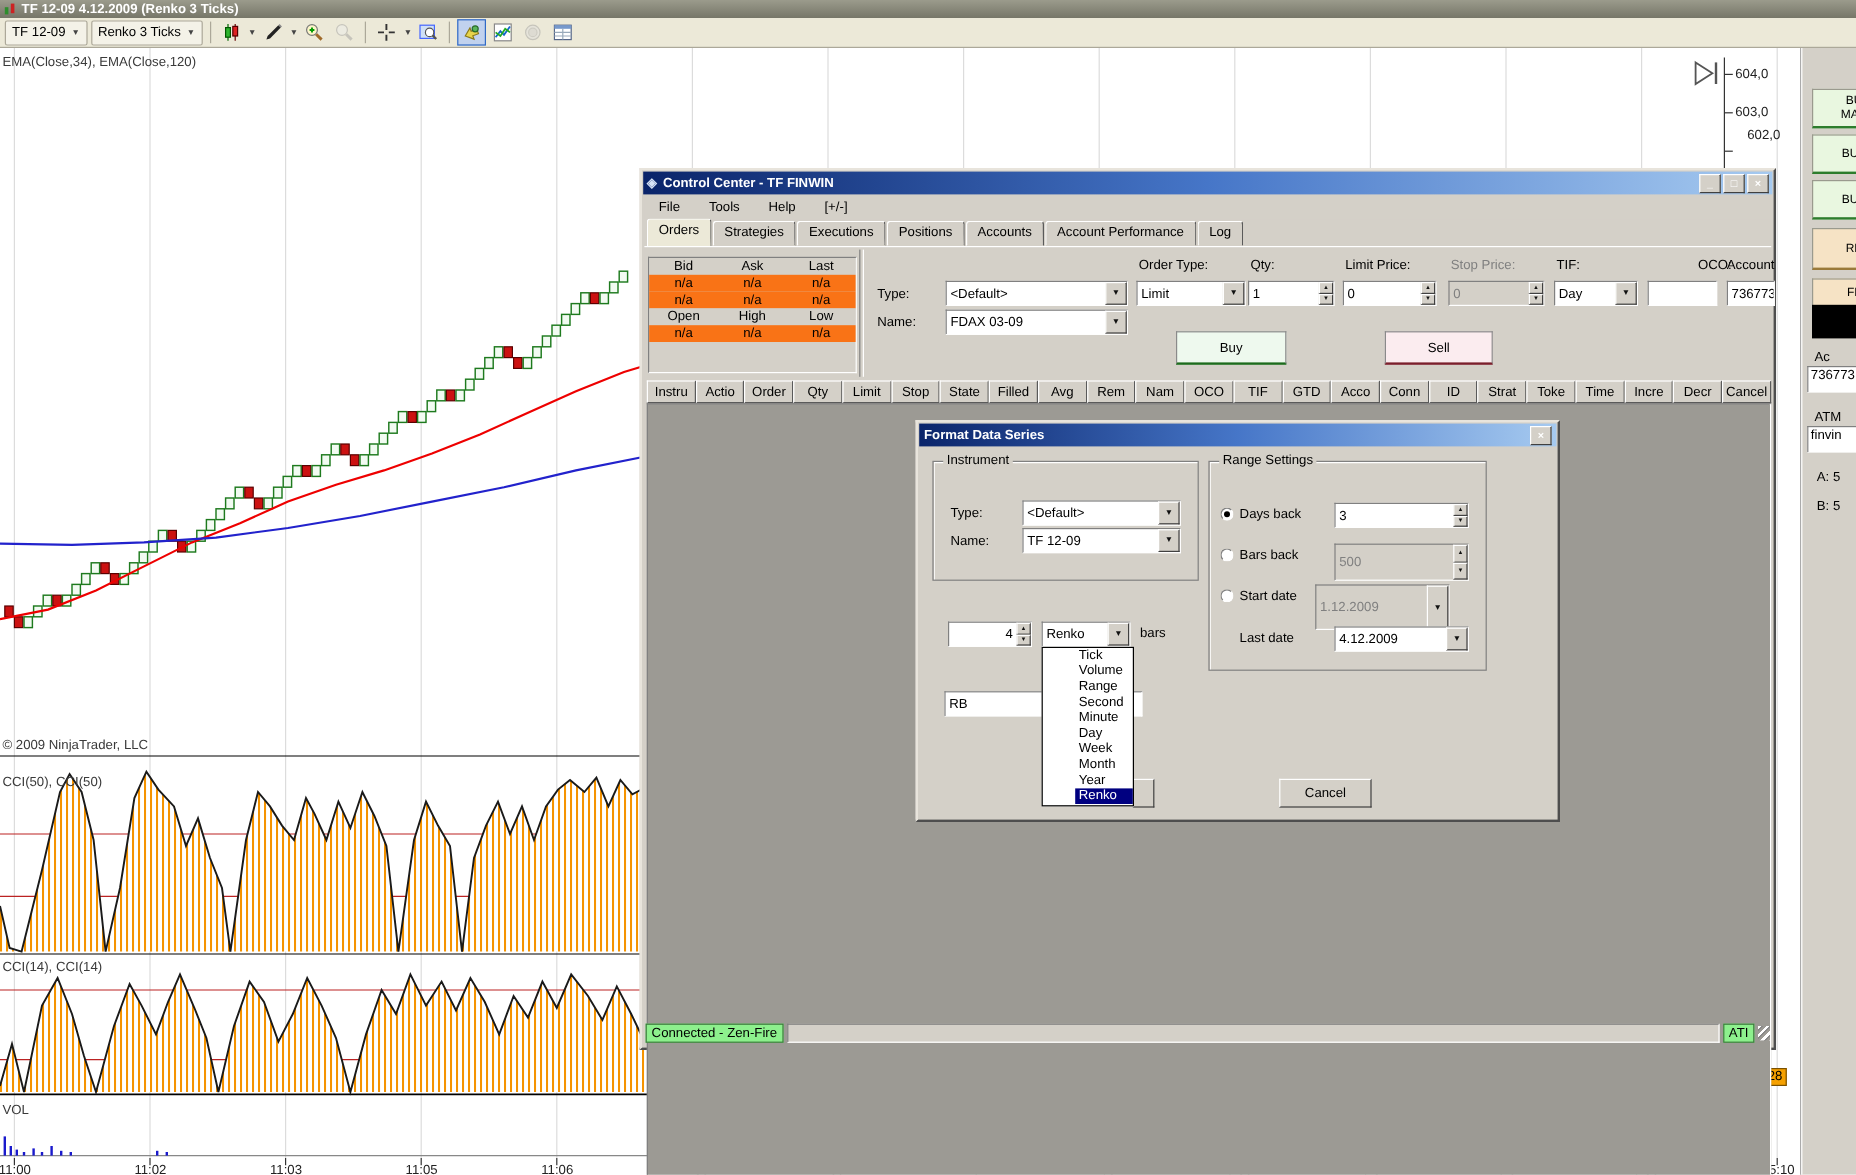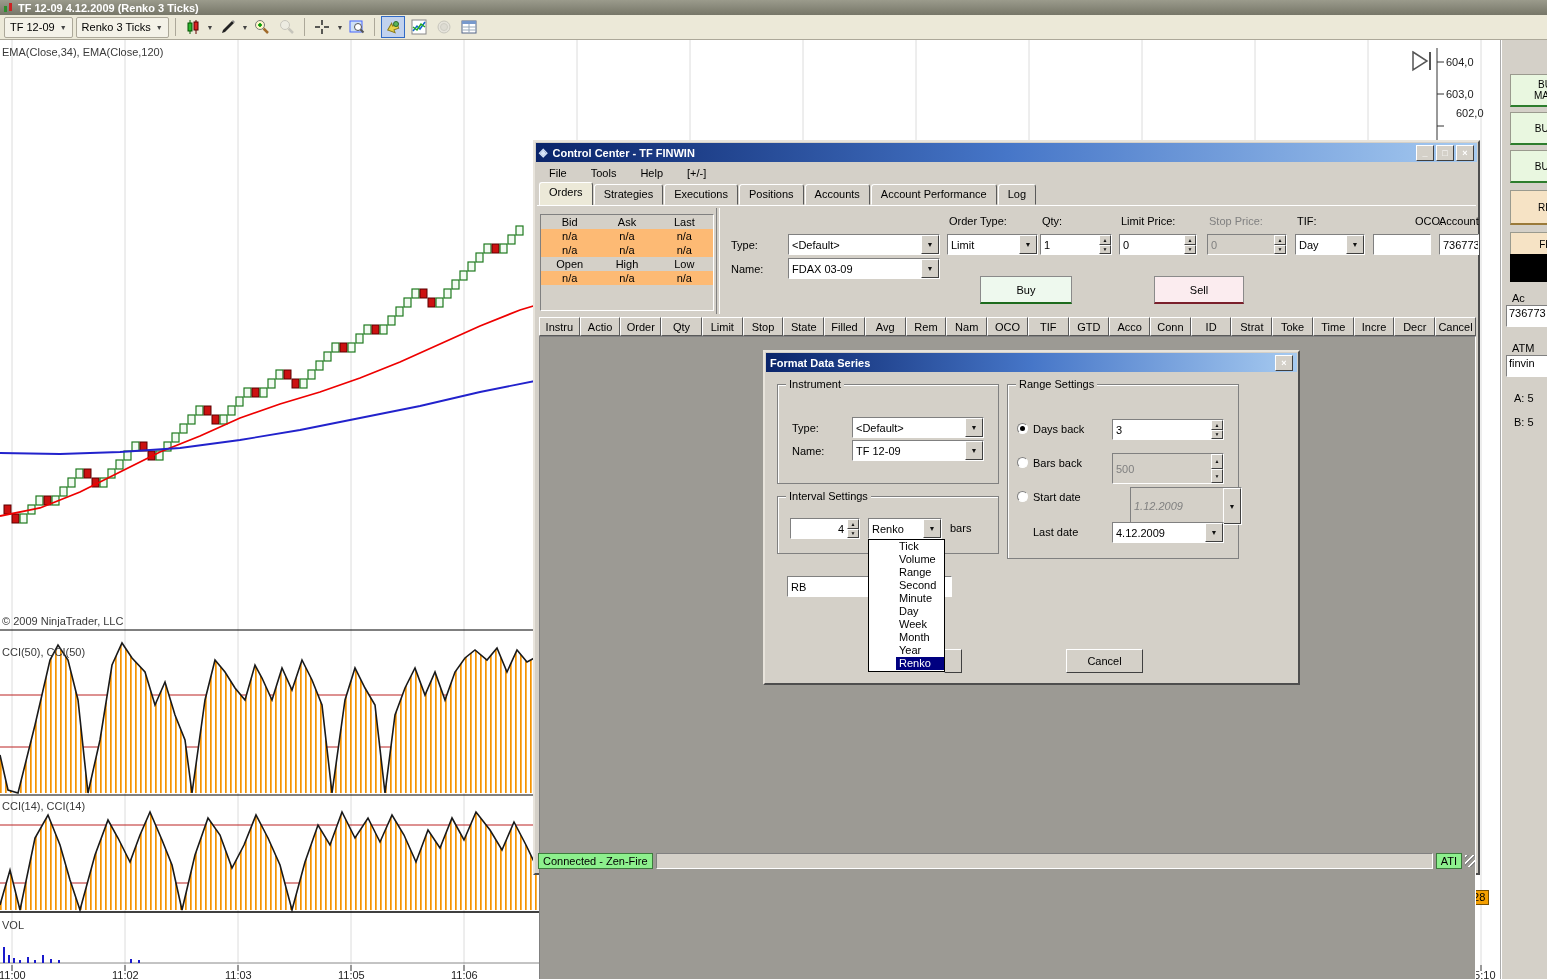--- a/index.html
+++ b/index.html
@@ -45,21 +45,21 @@
   .wbtn{width:16px;height:14px;font-size:9px;font-weight:bold;}
   #cc-menu{left:2px;top:21px;right:2px;height:20px;display:flex;align-items:center;gap:24px;padding-left:12px;background:#d4d0c8;}
   #cc-tabs{left:2px;top:42px;right:2px;height:21px;display:flex;align-items:flex-end;padding-left:2px;}
   .tab{border:1px solid;border-color:#fff #5a5a5a #d4d0c8 #fff;background:#d4d0c8;padding:3px 9px 2px;
     border-radius:3px 3px 0 0;height:14px;margin-right:1px;}
   .tab.active{background:#ece9d8;font-weight:normal;height:17px;position:relative;top:1px;border-bottom:1px solid #ece9d8;}
   #cc-body{left:2px;top:63px;right:2px;bottom:24px;background:#d4d0c8;border-top:1px solid #fff;}
   
   .qhead{background:#d4d0c8;}
   .qcell{flex:1;text-align:center;padding:1px 0;overflow:hidden;}
-  .qrowW{background:#fdba74;}
+  .qrowW{background:#f97316;}
   
   #cc-cols{left:4px;top:175px;width:937px;height:19px;display:flex;}
   .colh{flex:1;background:#d4d0c8;border:1px solid;border-color:#fff #5a5a5a #5a5a5a #fff;
     display:flex;align-items:center;justify-content:center;overflow:hidden;white-space:nowrap;font-size:11px;}
   #cc-grid{left:4px;top:194px;width:937px;height:653px;background:#9c9a94;border:1px solid;border-color:#808080 #fff #fff #808080;box-sizing:border-box;}
   #cc-status{left:3px;bottom:3px;right:3px;height:18px;display:flex;align-items:center;gap:3px;}
   .badge{background:#8df08d;border:1px solid #3c7a3c;padding:1px 4px;white-space:nowrap;}
   .statbar{flex:1;height:14px;background:#d4d0c8;border:1px solid;border-color:#808080 #fff #fff #808080;}
   .grip{width:10px;height:12px;background:
     repeating-linear-gradient(135deg,#fff 0 2px,#888 2px 3px,transparent 3px 5px);}
@@ -681,33 +681,30 @@
   <span class="lbl" style="left:268px;top:105px;">Bars back</span>
   <div class="combo abs dis-field" style="left:347px;top:101px;width:112px;height:31px;">
     <span class="val">500</span>
     <span class="spin">
         <div>▲</div>
         <div>▼</div>
       </span>
   </div>
   <span class="radio" style="left:252px;top:139px;"></span>
   <span class="lbl" style="left:268px;top:139px;">Start date</span>
-  <div class="combo abs dis-field" style="left:365px;top:135px;width:112px;height:38px;font-style:italic;">
+  <div class="combo abs dis-field" style="left:331px;top:135px;width:112px;height:38px;">
     <span class="val">1.12.2009</span>
     <span class="drop">▼</span>
   </div>
   <span class="lbl" style="left:268px;top:174px;">Last date</span>
   <div class="combo abs" style="left:347px;top:170px;width:112px;height:21px;">
     <span class="val">4.12.2009</span>
     <span class="drop">▼</span>
   </div>
 
-  <div class="group" style="left:12px;top:144px;width:220px;height:56px;">
-    <span class="legend">Interval Settings</span>
-  </div>
   <div class="combo abs" style="left:25px;top:166px;width:70px;height:21px;">
     <span class="val" style="text-align:right;">4</span>
     <span class="spin">
         <div>▲</div>
         <div>▼</div>
       </span>
   </div>
   <div class="combo abs" style="left:103px;top:166px;width:74px;height:21px;">
     <span class="val">Renko</span>
     <span class="drop">▼</span>

